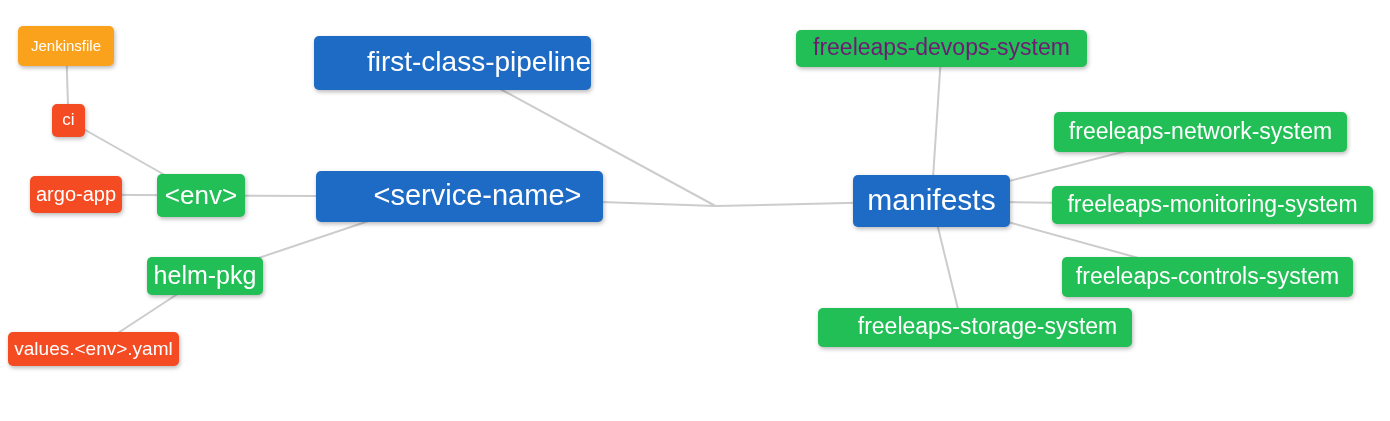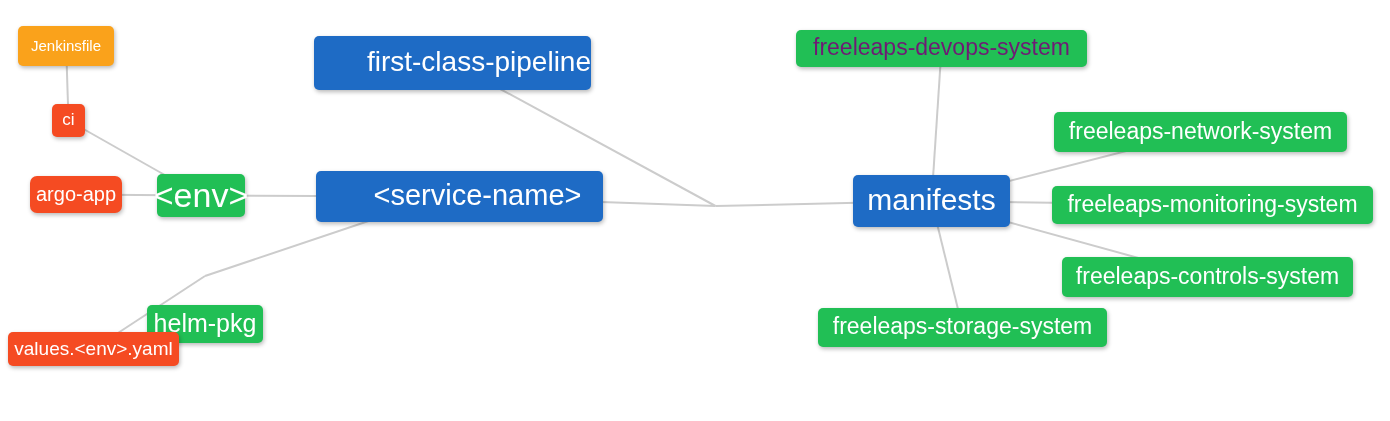--- a/index.html
+++ b/index.html
@@ -61,29 +61,29 @@
     </svg>
 
   <div class="node" style="left: 18px; top: 26px; width: 96px; height: 40px; font-size: 15px; background: rgb(250, 162, 27); color: rgb(255, 255, 255);">
     <span>Jenkinsfile</span>
   </div>
 
   <div class="node" style="left: 52px; top: 104px; width: 33px; height: 33px; font-size: 17px; background: rgb(245, 75, 34); color: rgb(255, 255, 255);">
     <span>ci</span>
   </div>
 
-  <div class="node" style="left: 30px; top: 176px; width: 92px; height: 37px; font-size: 20px; background: rgb(245, 75, 34); color: rgb(255, 255, 255); border-radius: 7px;">
+  <div class="node" style="left: 30px; top: 176px; width: 92px; height: 37px; font-size: 20px; background: rgb(245, 75, 34); color: rgb(255, 255, 255);">
     <span>argo-app</span>
   </div>
 
-  <div class="node" style="left: 157px; top: 174px; width: 88px; height: 43px; font-size: 34px; background: rgb(33, 191, 85); color: rgb(255, 255, 255);">
+  <div class="node" style="left: 157px; top: 174px; width: 88px; height: 43px; font-size: 26px; background: rgb(33, 191, 85); color: rgb(255, 255, 255);">
     <span>&lt;env&gt;</span>
   </div>
 
-  <div class="node" style="left: 147px; top: 257px; width: 116px; height: 38px; font-size: 25px; background: rgb(33, 191, 85); color: rgb(255, 255, 255); margin-top: 48px;">
+  <div class="node" style="left: 147px; top: 257px; width: 116px; height: 38px; font-size: 25px; background: rgb(33, 191, 85); color: rgb(255, 255, 255);">
     <span>helm-pkg</span>
   </div>
 
   <div class="node" style="left: 8px; top: 332px; width: 171px; height: 34px; font-size: 19px; background: rgb(245, 75, 34); color: rgb(255, 255, 255);">
     <span>values.&lt;env&gt;.yaml</span>
   </div>
 
   <div class="node" style="left: 314px; top: 36px; width: 277px; height: 54px; font-size: 28px; background: rgb(30, 107, 197); color: rgb(255, 255, 255); justify-content: flex-end;">
     <span>first-class-pipeline</span>
   </div>
@@ -106,17 +106,17 @@
   </div>
 
   <div class="node" style="left: 1052px; top: 186px; width: 321px; height: 38px; font-size: 23px; background: rgb(33, 191, 85); color: rgb(255, 255, 255);">
     <span>freeleaps-monitoring-system</span>
   </div>
 
   <div class="node" style="left: 1062px; top: 257px; width: 291px; height: 40px; font-size: 23px; background: rgb(33, 191, 85); color: rgb(255, 255, 255); align-items: center;">
     <span>freeleaps-controls-system</span>
   </div>
 
-  <div class="node" style="left: 818px; top: 308px; width: 289px; height: 39px; font-size: 23px; background: rgb(33, 191, 85); color: rgb(255, 255, 255);">
+  <div class="node" style="left: 818px; top: 308px; width: 289px; height: 39px; font-size: 23px; background: rgb(33, 191, 85); color: rgb(255, 255, 255); padding-left: 25px;">
     <span>freeleaps-storage-system</span>
   </div>
 
 </div>
 
 </body></html>

